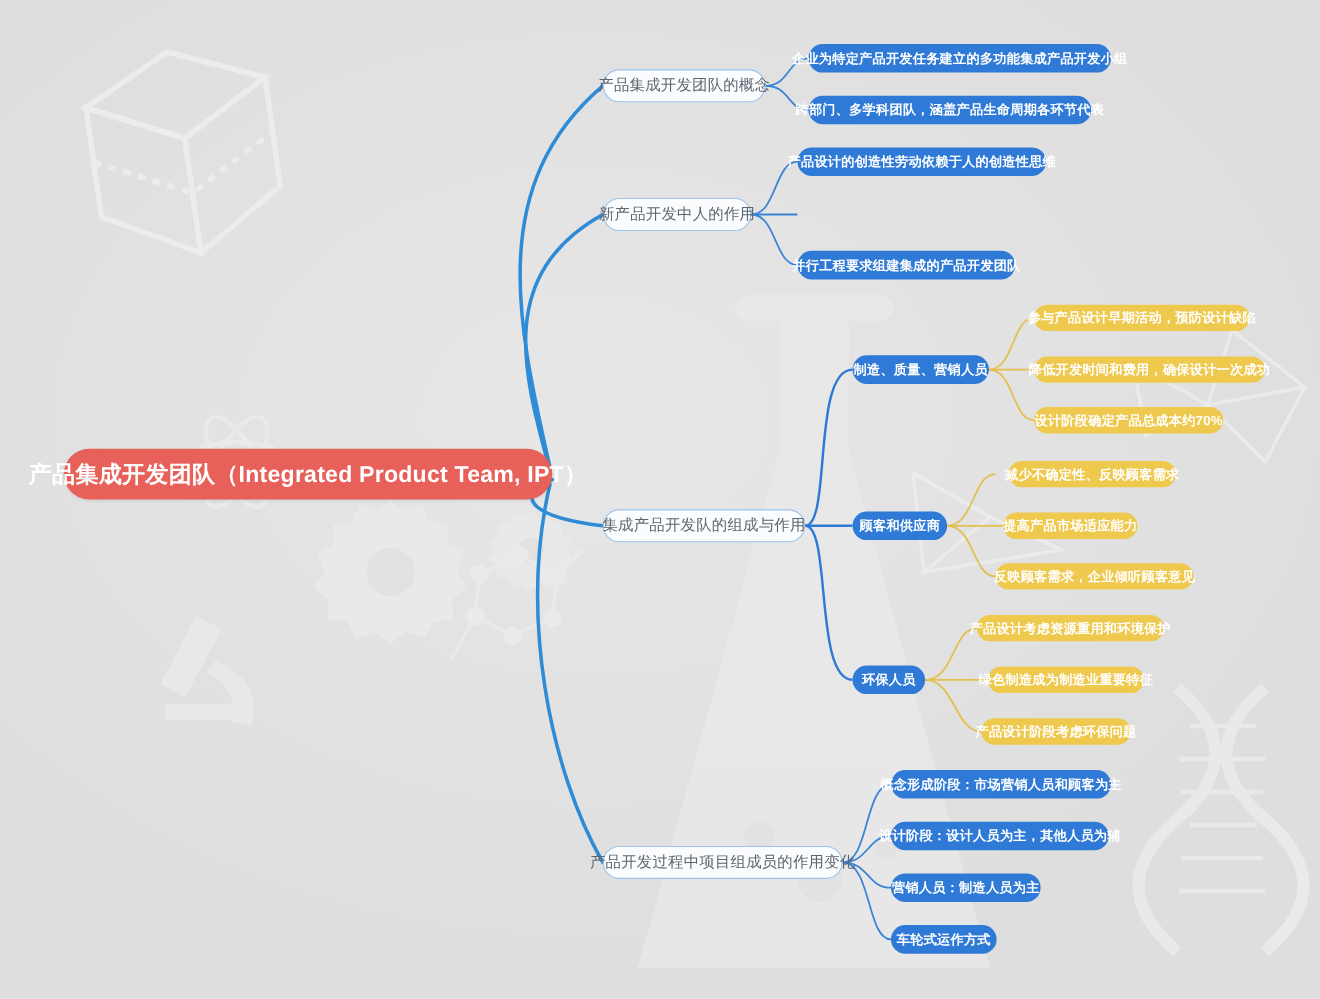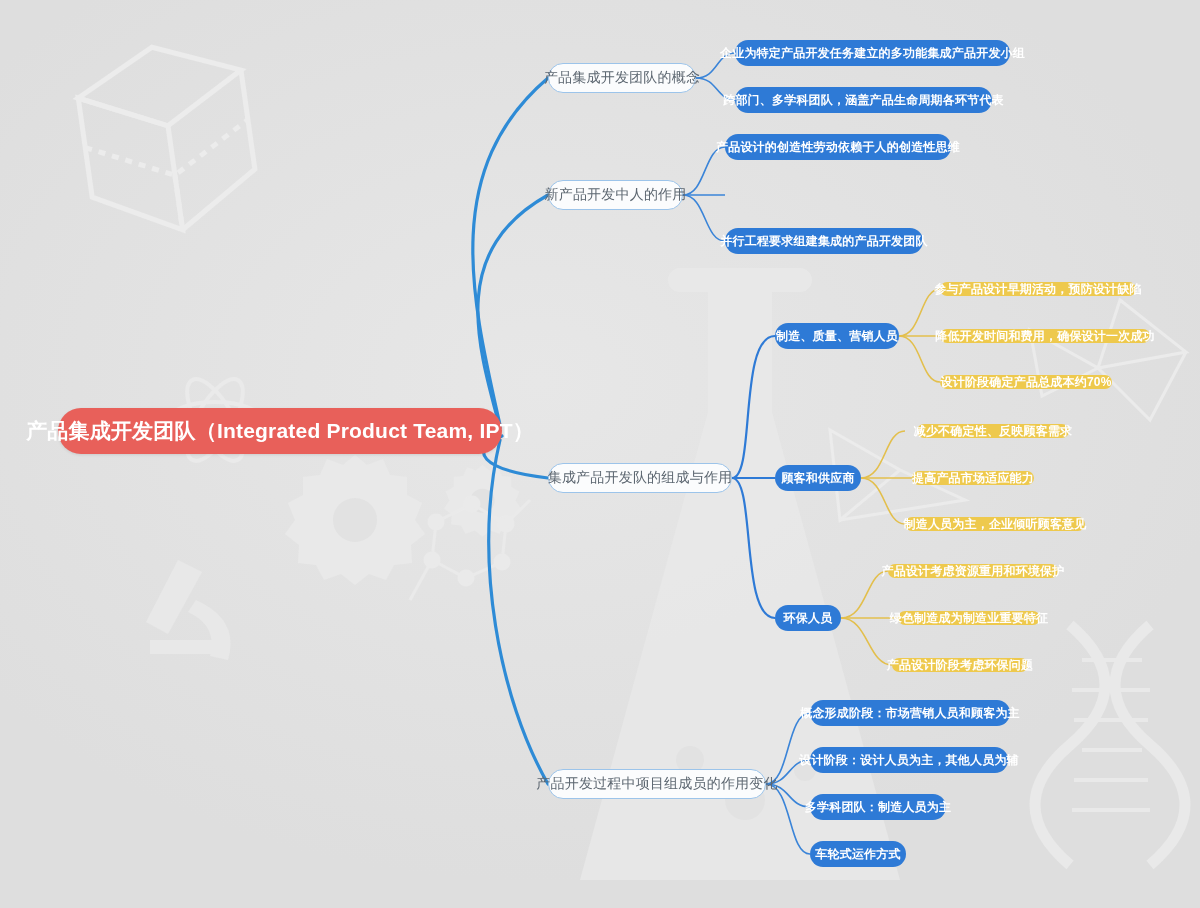--- a/index.html
+++ b/index.html
@@ -72,21 +72,21 @@
     padding: 0 13px;
     font-size: 12px;
     font-weight: bold;
   }
 
   
   .node.yellow {
     background: #eec94d;
     color: #ffffff;
     border-radius: 13px;
-    height: 14px;
+    height: 24px;
     padding: 2px 13px;
     font-size: 12px;
     font-weight: bold;
   }
 </style>
 </head>
 <body>
 
 <div id="canvas">
 
@@ -268,21 +268,21 @@
     <div class="node blue" style="left:775px; top:478px; width:86px;">
       <span>顾客和供应商</span>
     </div>
     <div class="node yellow" style="left:917px; top:431px; width:152px;">
       <span>减少不确定性、反映顾客需求</span>
     </div>
     <div class="node yellow" style="left:912px; top:478px; width:122px;">
       <span>提高产品市场适应能力</span>
     </div>
     <div class="node yellow" style="left:905px; top:524px; width:180px;">
-      <span>制造人员为主，企业倾听顾客意见</span>
+      <span>反映顾客需求，企业倾听顾客意见</span>
     </div>
 
     <div class="node blue" style="left:775px; top:618px; width:66px;">
       <span>环保人员</span>
     </div>
     <div class="node yellow" style="left:888px; top:571px; width:170px;">
       <span>产品设计考虑资源重用和环境保护</span>
     </div>
     <div class="node yellow" style="left:898px; top:618px; width:142px;">
       <span>绿色制造成为制造业重要特征</span>
@@ -294,20 +294,20 @@
     <div class="node lv1" style="left:548px; top:784px; width:218px;">
       <span>产品开发过程中项目组成员的作用变化</span>
     </div>
     <div class="node blue" style="left:810px; top:713px; width:200px;">
       <span>概念形成阶段：市场营销人员和顾客为主</span>
     </div>
     <div class="node blue" style="left:810px; top:760px; width:198px;">
       <span>设计阶段：设计人员为主，其他人员为辅</span>
     </div>
     <div class="node blue" style="left:810px; top:807px; width:136px;">
-      <span>多学科团队：制造人员为主</span>
+      <span>营销人员：制造人员为主</span>
     </div>
     <div class="node blue" style="left:810px; top:854px; width:96px;align-items:center;">
       <span>车轮式运作方式</span>
     </div>
 
   </div>
 </div>
 
 </body></html>

